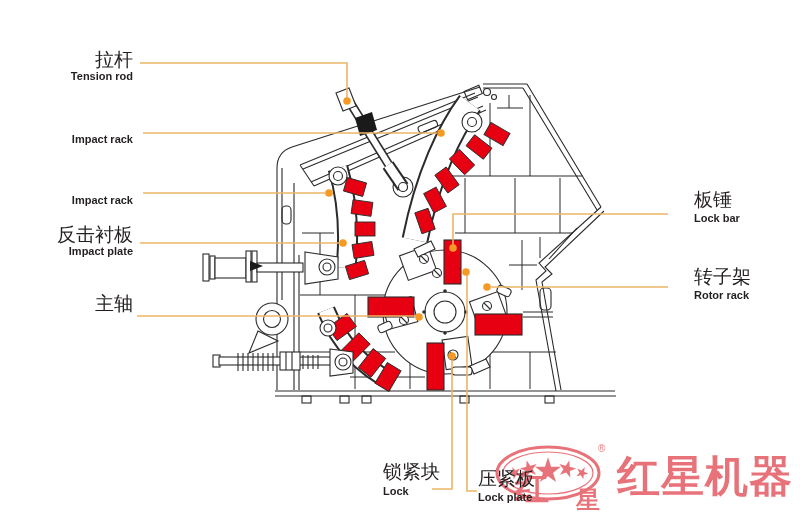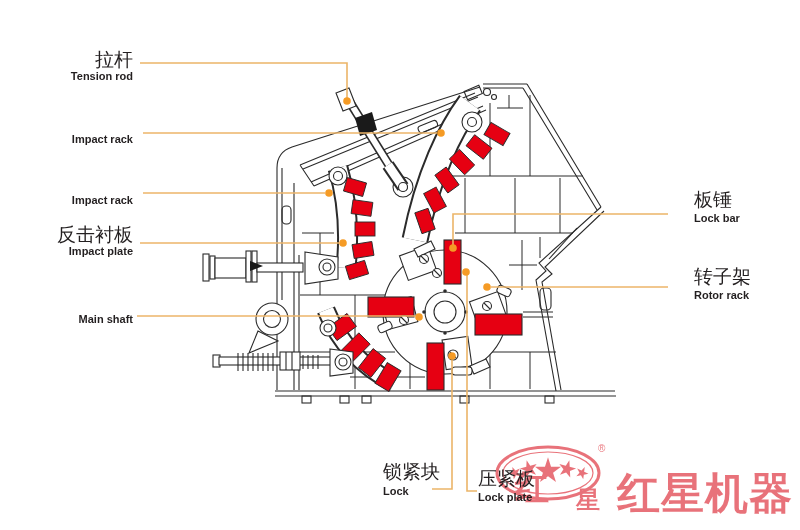--- a/index.html
+++ b/index.html
@@ -5,21 +5,21 @@
   html,body{margin:0;padding:0;background:#fff;}
   #stage{position:relative;width:800px;height:530px;background:#fff;overflow:hidden;
          font-family:"Liberation Sans",sans-serif;}
   svg{position:absolute;left:0;top:0;}
   .lbl{position:absolute;color:#231f20;line-height:1.05;white-space:nowrap;}
   .zh{font-size:19px;font-weight:500;}
   .en{font-size:11px;font-weight:700;}
   .leftlbl{left:0;width:133px;text-align:right;}
   .rightlbl{left:675px;text-align:center;margin-left:19px;}
   #logo{position:absolute;left:494px;top:440px;width:306px;height:85px;color:#d7000f;opacity:.55;}
-  #logo .main{position:absolute;left:123px;top:8px;font-size:43px;font-weight:700;letter-spacing:1px;margin-top:17px;}
+  #logo .main{position:absolute;left:123px;top:8px;font-size:43px;font-weight:700;letter-spacing:1px;}
   #logo .sub{position:absolute;left:126px;top:53px;font-size:13px;font-weight:700;letter-spacing:1.2px;}
   #logo .hong{position:absolute;left:21px;top:25px;font-size:34px;font-weight:700;}
   #logo .xing{position:absolute;left:82px;top:44px;font-size:24px;font-weight:700;}
 </style>
 </head>
 <body>
 
 <div id="stage">
 
 <svg width="800" height="530" viewBox="0 0 800 530">
@@ -280,21 +280,21 @@
   <div class="xing">星</div>
   <div class="main">红星机器</div>
 </div>
 
 <div class="lbl zh leftlbl" style="top:50px">拉杆</div>
 <div class="lbl en leftlbl" style="top:71px">Tension rod</div>
 <div class="lbl en leftlbl" style="top:134px">Impact rack</div>
 <div class="lbl en leftlbl" style="top:195px">Impact rack</div>
 <div class="lbl en leftlbl" style="top:246px">Impact plate</div>
 <div class="lbl zh leftlbl" style="top:225px">反击衬板</div>
-<div class="lbl en leftlbl" style="top:314px">Main shaft</div>
+<div class="lbl zh leftlbl" style="top:294px">主轴</div>
 
 <div class="lbl zh rightlbl" style="top:190px">板锤</div>
 <div class="lbl en rightlbl" style="top:213px">Lock bar</div>
 <div class="lbl zh rightlbl" style="top:267px">转子架</div>
 <div class="lbl en rightlbl" style="top:290px">Rotor rack</div>
 
 <div class="lbl zh" style="left:383px;top:462px">锁紧块</div>
 <div class="lbl en" style="left:383px;top:486px">Lock</div>
 <div class="lbl zh" style="left:478px;top:469px">压紧板</div>
 <div class="lbl en" style="left:478px;top:492px">Lock plate</div>

